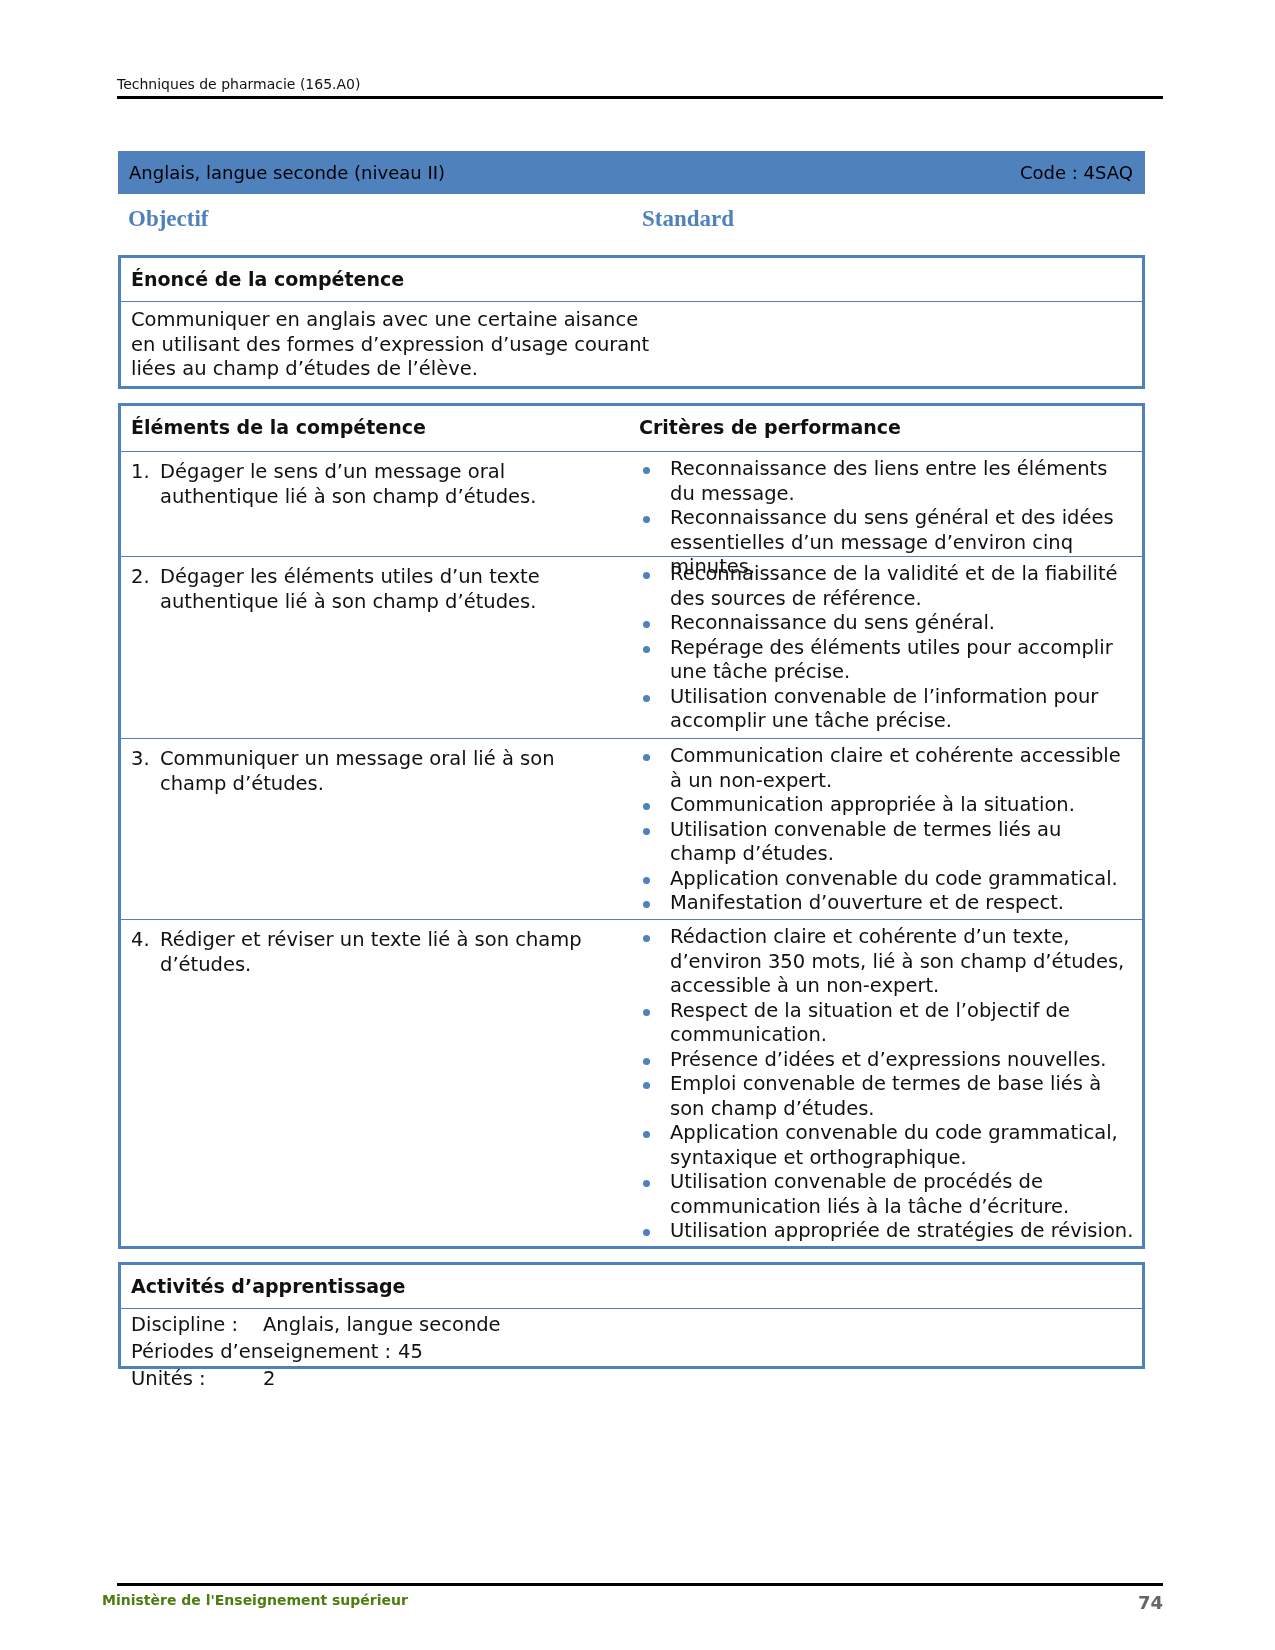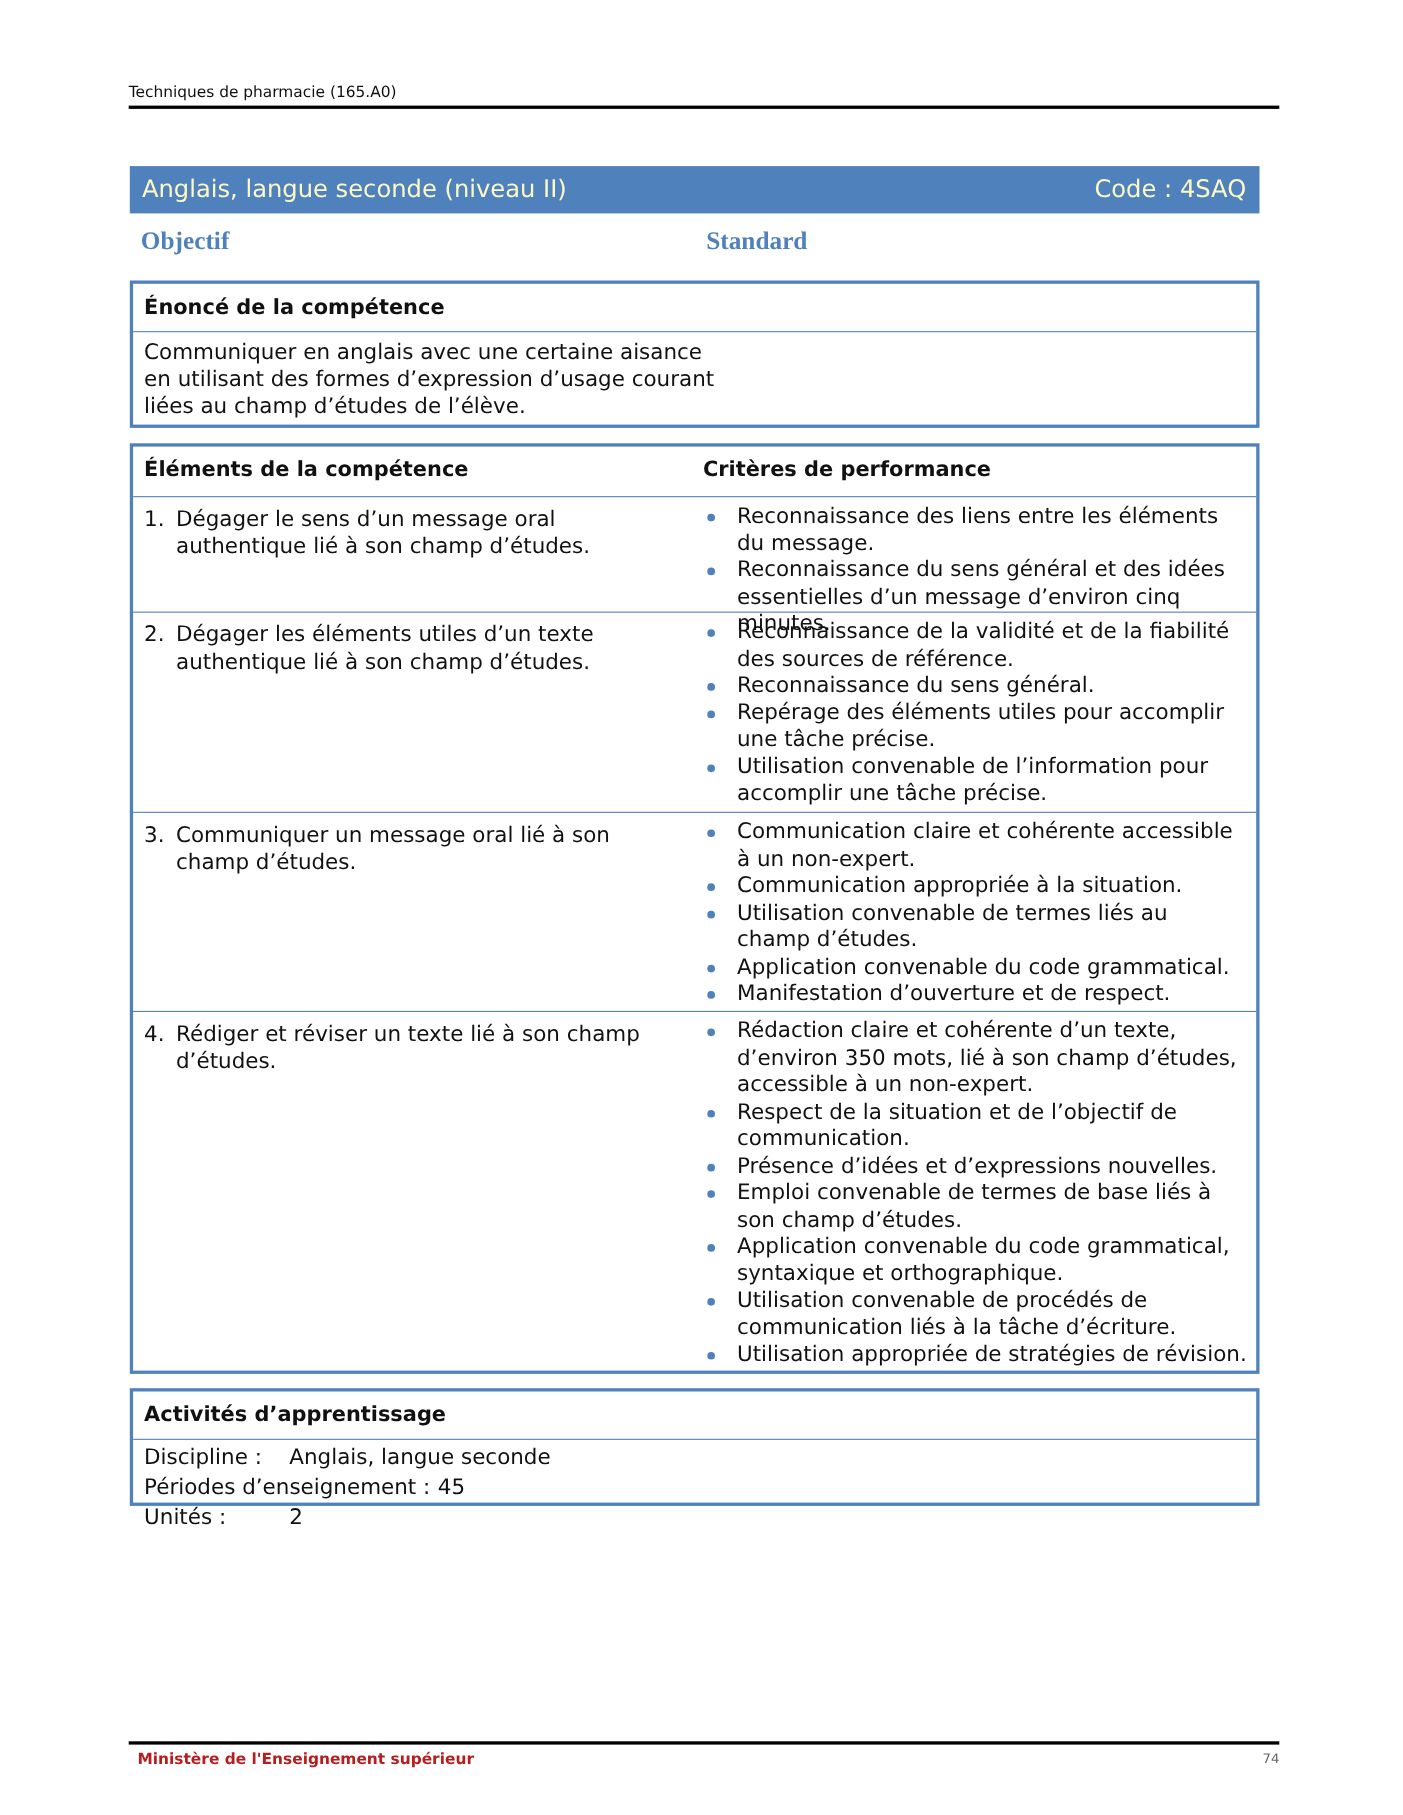--- a/index.html
+++ b/index.html
@@ -1,19 +1,19 @@
 <!DOCTYPE html>
 <html><head>
 <meta charset="utf-8">
 <style>
   html, body { margin:0; padding:0; background:#ffffff; }
   body { width:1275px; height:1650px; position:relative; font-family:"DejaVu Sans", sans-serif; color:#111; }
   .runhead { position:absolute; left:117px; top:76px; font-size:14px; color:#111; }
   .topline { position:absolute; left:117px; top:96px; width:1046px; height:3px; background:#000; }
-  .titlebar { position:absolute; left:118px; top:151px; width:1027px; height:43px; background:#4f81bd; color:#fef9c3; font-size:22px; display:flex; align-items:center; justify-content:space-between; box-sizing:border-box; padding:0 12px 0 11px; }
+  .titlebar { position:absolute; left:118px; top:151px; width:1027px; height:43px; background:#4f81bd; color:#000000; font-size:18px; display:flex; align-items:center; justify-content:space-between; box-sizing:border-box; padding:0 12px 0 11px; }
   .subheads { position:absolute; top:206px; left:128px; width:1000px; height:34px; }
   .subhead { position:absolute; top:0; font-size:23px; font-weight:bold; color:#4f81bd;font-family:Liberation Serif, serif; }
   .box { position:absolute; left:118px; width:1027px; border:3px solid #4f81bd; box-sizing:border-box; background:#fff; }
   .boxhead { font-weight:bold; font-size:19px; padding:10px 22px 0 10px; height:44px; box-sizing:border-box; border-bottom:1.5px solid #4f81bd; }
   .boxbody { font-size:19.5px; padding:6px 10px; line-height:24.5px; }
   .enonce { top:255px; height:134px; }
   .table { top:403px; height:846px; }
   .trow { position:absolute; left:0; right:0; border-bottom:1.5px solid #4f81bd; box-sizing:border-box; }
   .trow.last { border-bottom:none; }
   .thead { position:absolute; left:0; right:0; top:0; height:46px; border-bottom:1.5px solid #4f81bd; box-sizing:border-box; font-weight:bold; font-size:19px; }
@@ -22,22 +22,22 @@
   .col1 .num { position:absolute; left:0; top:0; }
   .col1 .txt { margin-left:29px; display:block; }
   .col2 { position:absolute; left:518px; top:5px; width:495px; font-size:19.5px; line-height:24.5px; margin:0; padding:0; list-style:none; }
   .col2 li { position:relative; padding-left:31px; }
   .col2 li .bullet { position:absolute; left:4px; top:10px; width:7px; height:7px; border-radius:50%; background:#4f81bd; }
   .activities { top:1262px; height:107px; }
   .act-line { font-size:19.5px; line-height:27px; position:relative; height:27px; }
   .act-line .lbl { position:absolute; left:0; }
   .act-line .val { position:absolute; }
   .botline { position:absolute; left:117px; top:1583px; width:1046px; height:3px; background:#000; }
-  .foot-left { position:absolute; left:125px; top:1592px; font-size:14px; font-weight:bold; color:#b91c1c; }
-  .foot-right { position:absolute; right:112px; top:1592px; font-size:12px; font-weight:normal; color:#666; }
+  .foot-left { position:absolute; left:102px; top:1592px; font-size:14px; font-weight:bold; color:#4d7c0f; }
+  .foot-right { position:absolute; right:112px; top:1592px; font-size:18px; font-weight:bold; color:#666; }
 </style>
 </head>
 <body>
 
 <div class="runhead">Techniques de pharmacie (165.A0)</div>
 <div class="topline"></div>
 
 <div class="titlebar">
   <span>Anglais, langue seconde (niveau II)</span>
   <span>Code : 4SAQ</span>

